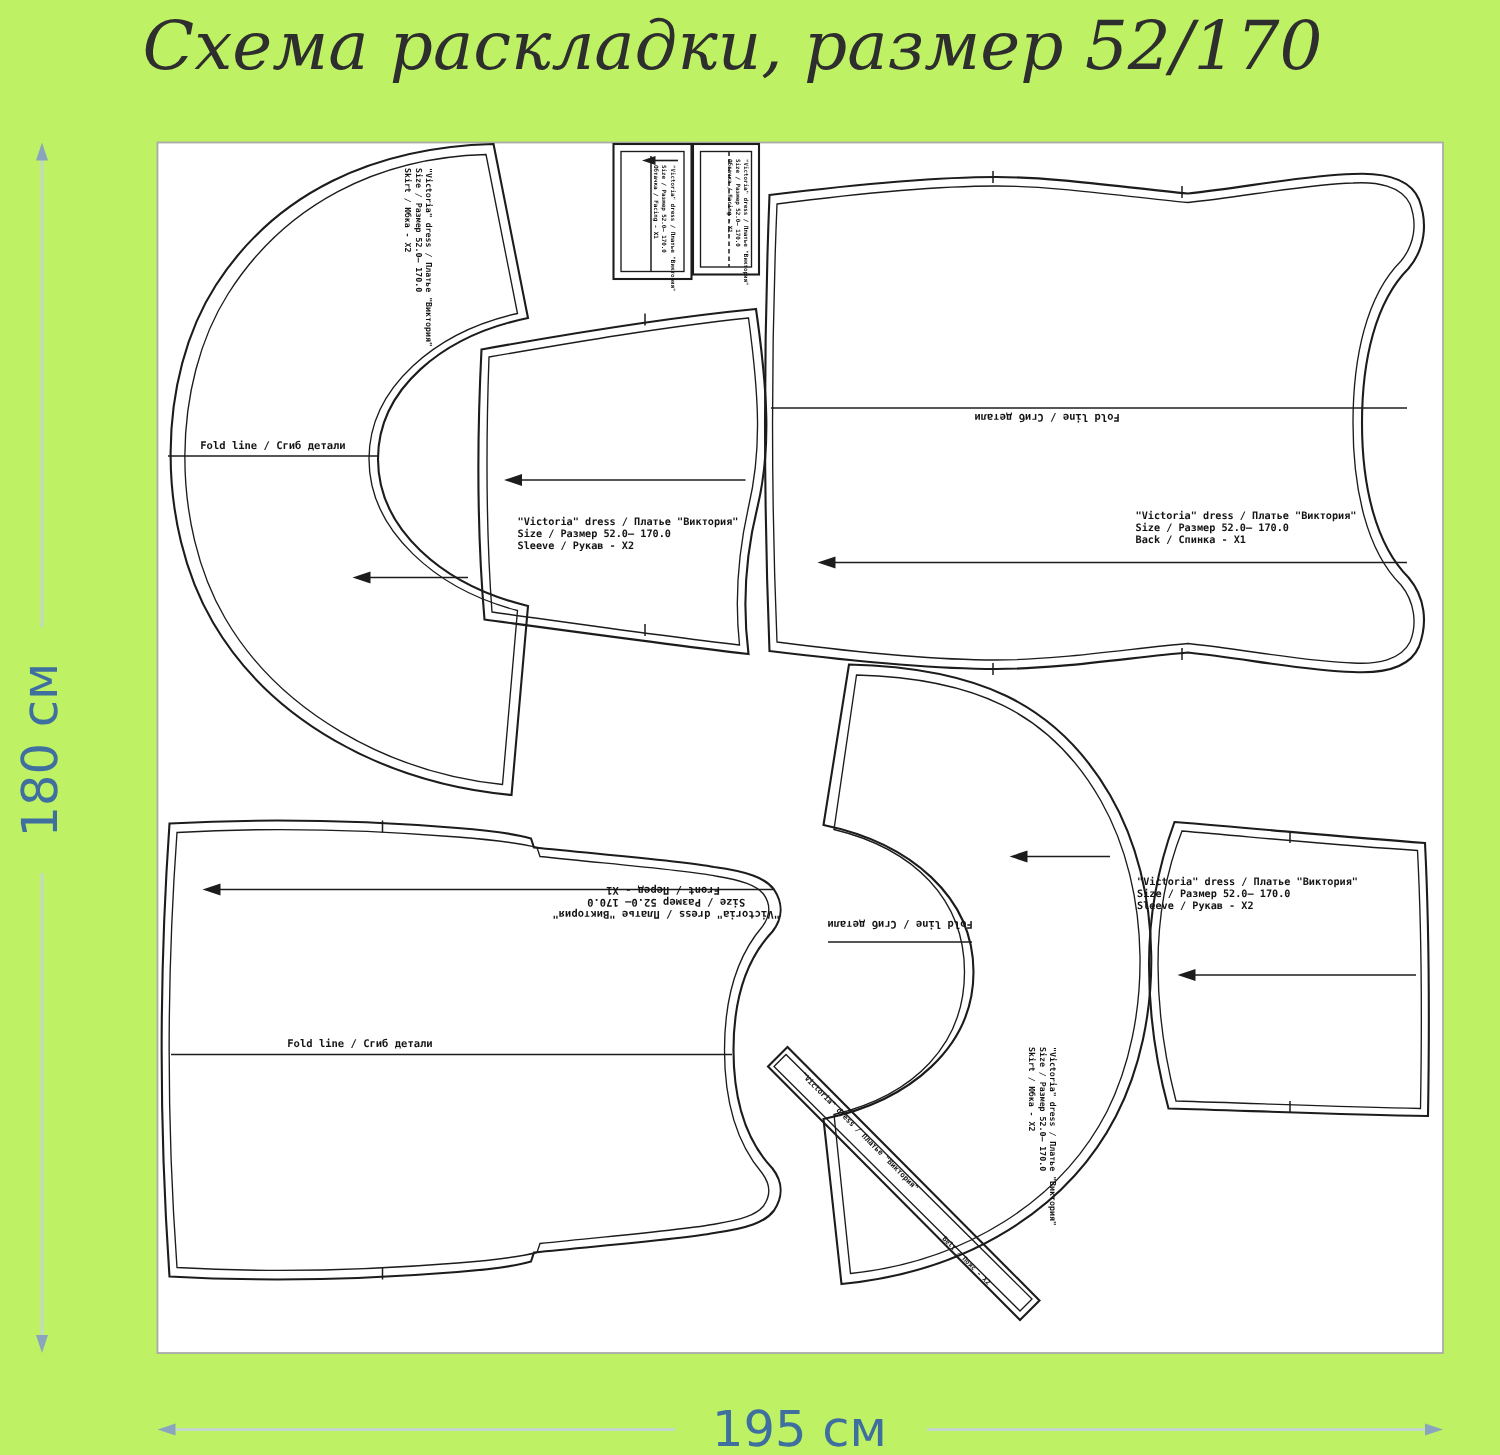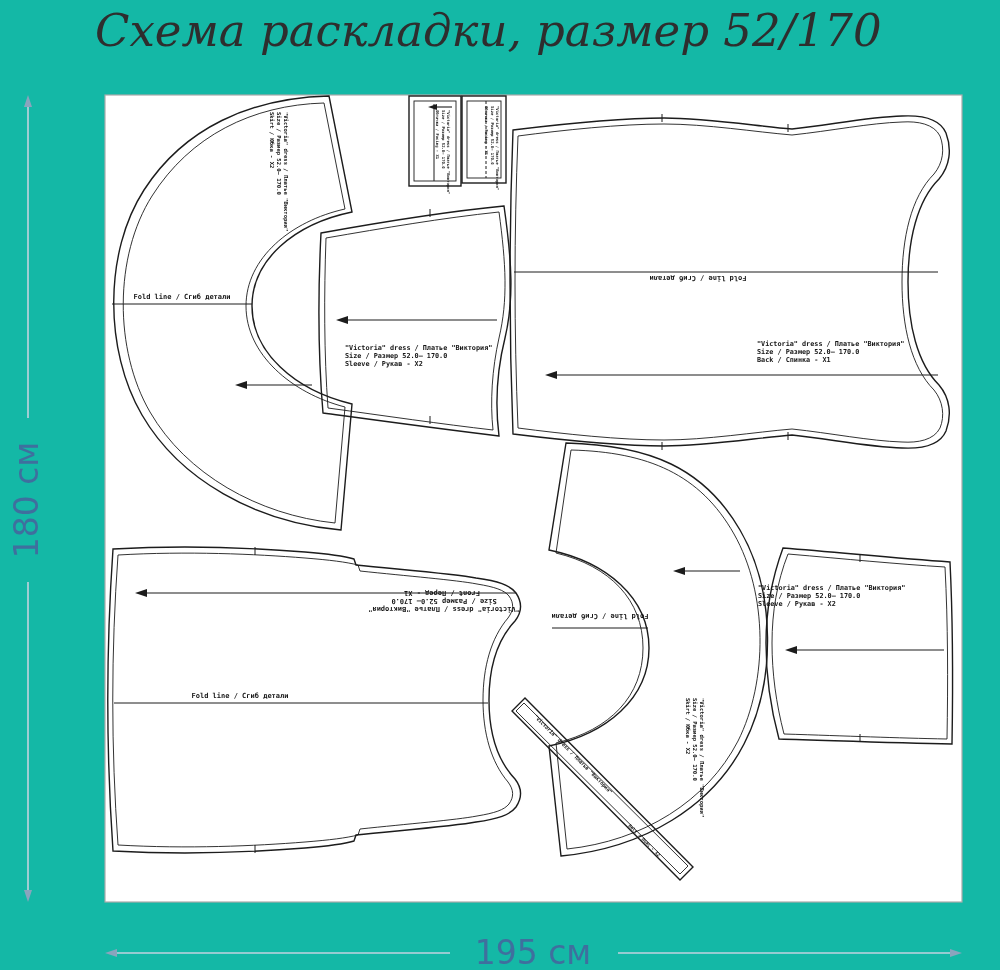--- a/index.html
+++ b/index.html
@@ -1,16 +1,16 @@
 <!DOCTYPE html>
 <html><head>
 <meta charset="utf-8">
 <style>
   html,body{margin:0;padding:0;background:#ffffff;}
-  .stage{position:relative;width:1000px;height:970px;background:#14b8a6;overflow:hidden;}
+  .stage{position:relative;width:1000px;height:970px;background:#bef264;overflow:hidden;}
   svg{position:absolute;left:0;top:0;}
   .title-text{font-family:"DejaVu Serif","Liberation Serif",serif;font-style:italic;fill:#2e2e2e;}
   .dim-text{font-family:"DejaVu Sans","Liberation Sans",sans-serif;fill:#3f6f9e;}
   .lbl{font-family:"DejaVu Sans Mono","Liberation Mono",monospace;font-weight:bold;fill:#141414;}
   .cut{fill:none;stroke:#1c1c1c;stroke-width:1.4;}
   .seam{fill:none;stroke:#1c1c1c;stroke-width:0.9;}
   .thin{stroke:#1c1c1c;stroke-width:1;}
   .fabric{fill:#ffffff;stroke:#ababab;stroke-width:1.2;}
   .dimline{stroke:#c2d2df;stroke-width:1.6;}
   .dimhead{fill:#8aa4bd;}

